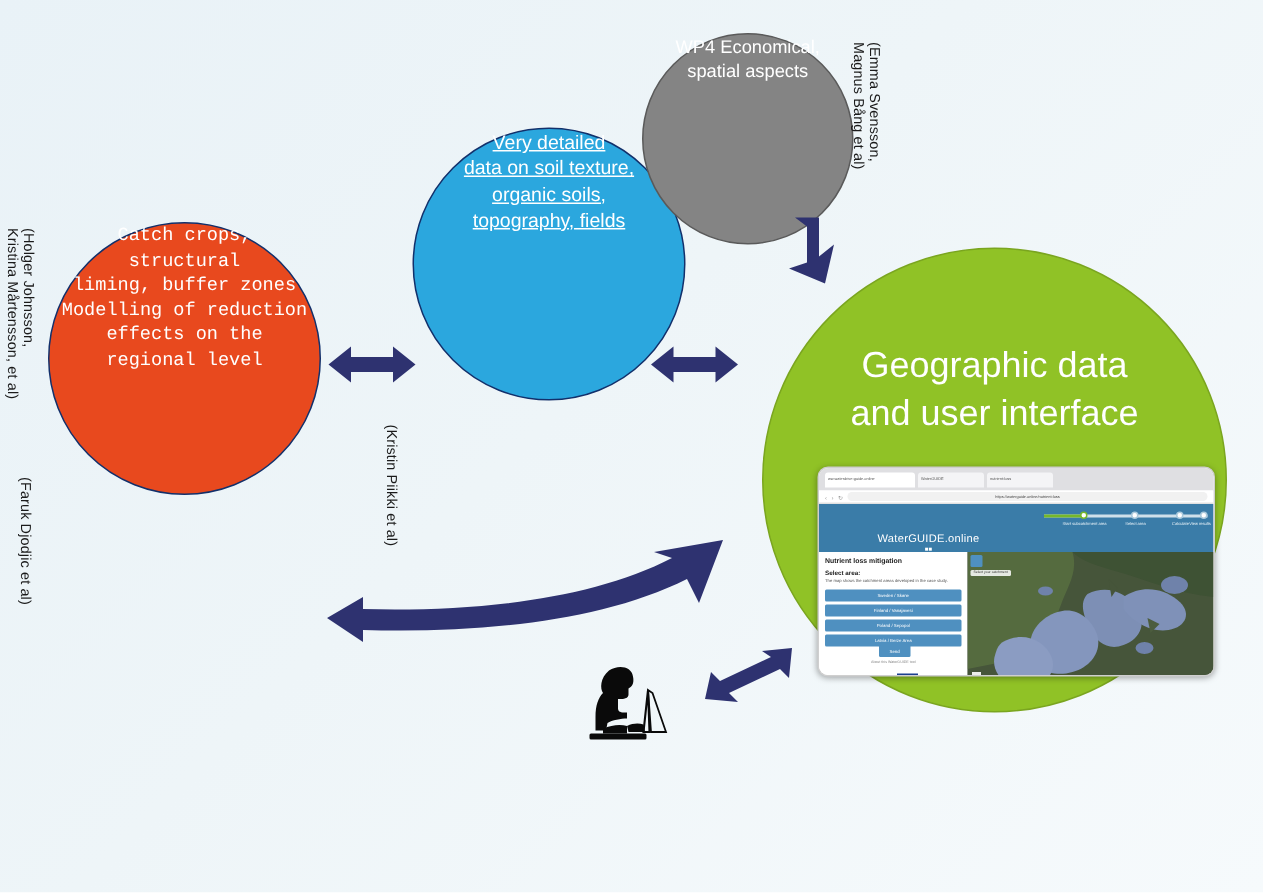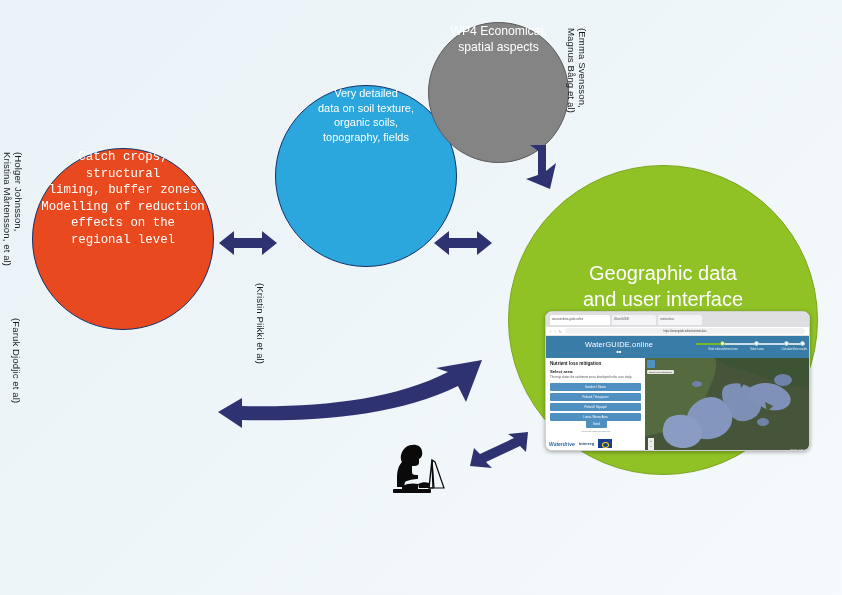--- a/index.html
+++ b/index.html
@@ -41,42 +41,42 @@
   #c-orange-bottom {
     left: 32px; top: 303px; width: 182px; height: 182px;
     background: #E8491E; border: 1px solid #12306b;
   }
   #c-orange-bottom .txt { font-size: 12.4px; }
 
   #c-blue-top {
     left: 275px; top: 85px; width: 182px; height: 182px;
     background: #2BA7DE; border: 1px solid #12306b;
   }
-  #c-blue-top .txt { font-size: 11px; }
+  #c-blue-top .txt { font-size: 13px; text-decoration: underline; }
 
   #c-blue-bottom {
     left: 275px; top: 232px; width: 172px; height: 172px;
     background: #2BA7DE; border: 1px solid #12306b;
   }
   #c-blue-bottom .txt { font-size: 12.8px; }
 
   #c-gray {
     left: 428px; top: 22px; width: 141px; height: 141px;
     background: #848484; border: 1px solid #5a5a5a;
   }
   #c-gray .txt { font-size: 12.2px; }
 
   #c-green {
     left: 508px; top: 165px; width: 310px; height: 310px;
     background: #90C226; border: 1px solid #7aa51f;
     align-items: flex-start;
   }
   #c-green .txt {
-    font-size: 20px;
-    margin-top: 94px;
+    font-size: 24px;
+    margin-top: 62px;
     line-height: 1.32;
   }
 
   
   .vlabel {
     position: absolute;
     color: #1a1a1a;
     font-size: 9.6px;
     line-height: 1.18;
     white-space: pre-line;
@@ -132,22 +132,22 @@
     display: flex; align-items: center; gap: 3px; padding: 0 4px;
     box-sizing: border-box; border-bottom: 1px solid #e1e1e1;
   }
   .br-url {
     flex: 1; height: 6px; background: #f1f1f1; border-radius: 3px;
     font-size: 2.6px; color: #444; display: flex; align-items: center;
     justify-content: center; overflow: hidden; white-space: nowrap;
   }
   .br-nav { font-size: 4px; color: #999; }
   .br-appbar {
-    height: 22px; background: #3a7ca8;
-    display: flex; align-items: center;
+    height: 32px; background: #3a7ca8;
+    display: flex; align-items: flex-end;
     position: relative;
   }
   .br-brand {
     width: 146px; text-align: center; color: #fff;
     font-size: 7.4px; letter-spacing: .2px;
   }
   .br-flags { font-size: 4px; text-align: center; color: #fff; }
   .br-stepper {
     position: absolute; left: 150px; right: 4px; top: 4px; height: 16px;
   }

